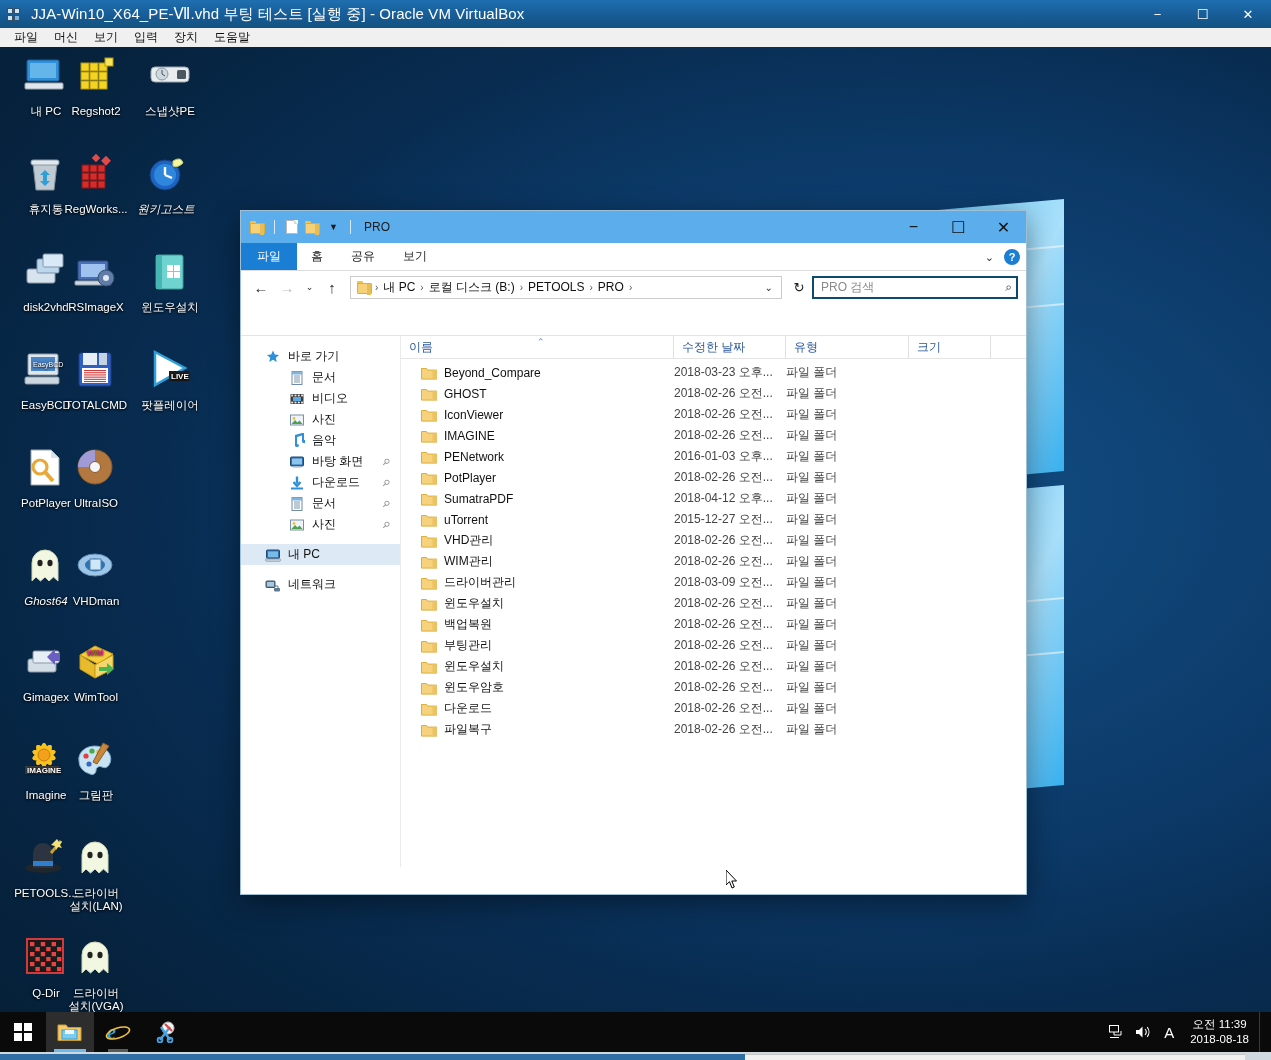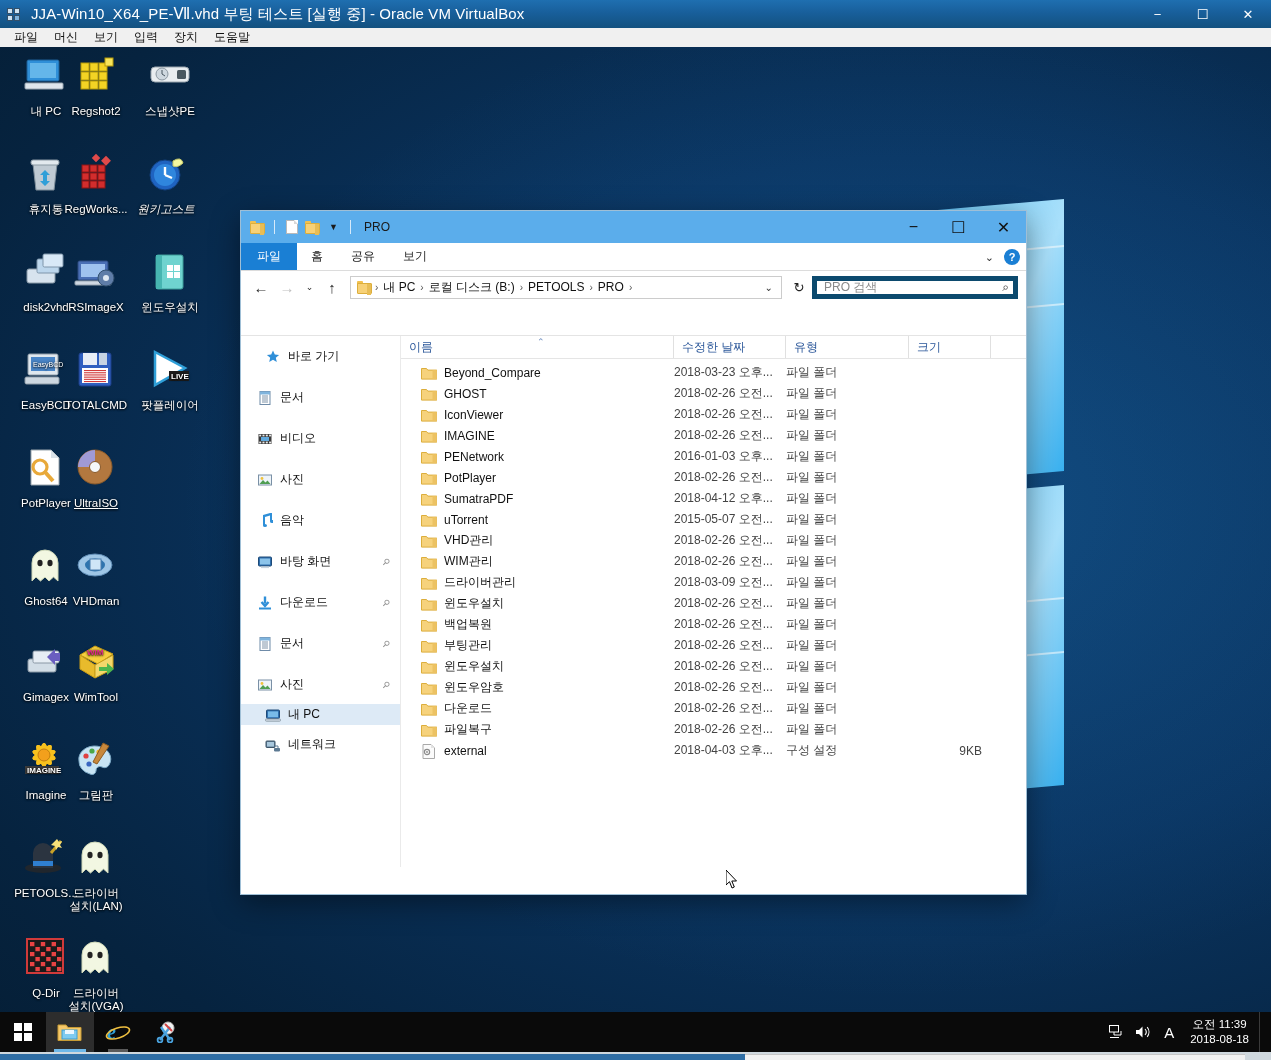--- a/index.html
+++ b/index.html
@@ -105,30 +105,30 @@
              font-size: 15px; color: #2a2a2a; }
   .nav-btn.disabled { color: #c0c0c0; }
   .nav-btn.small { width: 17px; font-size: 9px; }
   #addr-box { flex: 1; height: 23px; border: 1px solid #ccc; background: #fff; display: flex; align-items: center;
               padding: 0 2px 0 5px; margin-left: 4px; margin-right: 4px; position: relative; }
   .crumb { font-size: 12px; color: #111; padding: 0 2px; white-space: nowrap; }
   .crumb-sep { font-size: 10px; color: #555; padding: 0 3px; }
   .addr-caret { margin-left: auto; font-size: 10px; color: #333; padding: 0 6px; }
   .refresh-btn { width: 22px; height: 23px; display: flex; align-items: center; justify-content: center;
                  font-size: 13px; color: #222; }
-  #search-box { width: 206px; height: 23px; border: 5px solid #0c4a6e; background: #fff; display: flex;
+  #search-box { width: 206px; height: 23px; border: 2px solid #0c4a6e; background: #fff; display: flex;
                 align-items: center; padding: 0 4px 0 7px; }
   #search-box .ph { font-size: 12px; color: #8a8a8a; }
   #search-box .mag { margin-left: auto; font-size: 12px; color: #444; }
 
   #exp-body { position: absolute; left: 0; top: 124px; right: 0; bottom: 27px; display: flex; background: #fff;
               border-top: 1px solid #e4e4e4; }
   #navpane { width: 160px; background: #fff; padding-top: 10px; overflow: hidden; border-right: 1px solid #eaeaea;}
   .nav-item { height: 21px; display: flex; align-items: center; padding-left: 24px; font-size: 12px; color: #111; position: relative; }
-  .nav-item.indent { padding-left: 16px; margin-top: 20px; }
+  .nav-item.indent { padding-left: 48px; }
   .nav-item.selected { background: #ddeaf6; }
   .nav-item .ni-ico { width: 16px; height: 16px; margin-right: 7px; flex: none; position: relative; }
   .nav-item .pin { position: absolute; right: 10px; font-size: 10px; color: #8f8f8f; transform: rotate(45deg); }
   .nav-gap { height: 9px; }
 
   #filelist { flex: 1; display: flex; flex-direction: column; background: #fff; }
   #fl-header { height: 23px; display: flex; align-items: stretch; border-bottom: 1px solid #e5e5e5; position: relative; }
   .fl-col { font-size: 12px; color: #2a5699; display: flex; align-items: center; padding-left: 8px;
             border-right: 1px solid #e0e0e0; position: relative; }
   .fl-col.c-name { width: 273px; }
@@ -361,30 +361,30 @@
         </div>
         <div class="dicon" style="left: 0px; top: 398px;">
           <span class="glyph"><svg width="46" height="46" viewBox="0 0 46 46">
               <path d="M8 5 h20 l8 8 v27 h-28z" fill="#fff" stroke="#9aa5ad"></path>
               <path d="M28 5 v8 h8z" fill="#dbe3e9"></path>
               <circle cx="17" cy="22" r="7" fill="none" stroke="#e8a93a" stroke-width="3.2"></circle>
               <path d="M22 27 l8 9" stroke="#e8a93a" stroke-width="4"></path>
             </svg></span>
           <span class="lbl">PotPlayer</span>
         </div>
-        <div class="dicon" style="left: 50px; top: 398px; text-decoration: underline;">
+        <div class="dicon" style="left: 50px; top: 398px;">
           <span class="glyph"><svg width="46" height="46" viewBox="0 0 46 46">
               <circle cx="22" cy="22" r="17" fill="#b3783f"></circle>
               <circle cx="22" cy="22" r="17" fill="none" stroke="#8a5a2a"></circle>
               <path d="M5 22 a17 17 0 0 1 17 -17 l0 17z" fill="#a09ad6"></path>
               <circle cx="22" cy="22" r="5.5" fill="#f4f7fa" stroke="#8a5a2a"></circle>
             </svg></span>
           <span class="lbl">UltraISO</span>
         </div>
-        <div class="dicon" style="left: 0px; top: 496px;">
+        <div class="dicon" style="left: 0px; top: 496px; font-style: italic;">
           <span class="glyph"><svg width="46" height="46" viewBox="0 0 46 46">
               <path d="M9 38 v-18 a13 13 0 0 1 26 0 v18 l-4.5 -4 l-4.5 4 l-4 -4 l-4.5 4 l-4.5 -4z" fill="#f2f7e2" stroke="#cfd8b8"></path>
               <ellipse cx="17" cy="20" rx="2.6" ry="3.2" fill="#222"></ellipse>
               <ellipse cx="27" cy="20" rx="2.6" ry="3.2" fill="#222"></ellipse>
             </svg></span>
           <span class="lbl">Ghost64</span>
         </div>
         <div class="dicon" style="left: 50px; top: 496px;">
           <span class="glyph"><svg width="46" height="46" viewBox="0 0 46 46">
               <ellipse cx="22" cy="22" rx="17" ry="11" fill="#9fc6e6" stroke="#5f8cb5"></ellipse>
@@ -786,21 +786,21 @@
                 <span class="c-size"></span>
               </div>
               <div class="fl-row">
                 <span class="c-name">
                   <span class="row-ico"><svg width="16" height="14" viewBox="0 0 16 14">
                       <path d="M0.5 2.5 h5 l1.3 1.6 h9 v9 h-15.3z" fill="#f6d27c" stroke="#dcae3c"></path>
                       <path d="M11.5 4.1 h4.3 v9 h-4.3z" fill="#ecc263"></path>
                     </svg></span>
                   <span>uTorrent</span>
                 </span>
-                <span class="c-date">2015-05-07 오전...</span>
+                <span class="c-date">2015-12-27 오전...</span>
                 <span class="c-type">파일 폴더</span>
                 <span class="c-size"></span>
               </div>
               <div class="fl-row">
                 <span class="c-name">
                   <span class="row-ico"><svg width="16" height="14" viewBox="0 0 16 14">
                       <path d="M0.5 2.5 h5 l1.3 1.6 h9 v9 h-15.3z" fill="#f6d27c" stroke="#dcae3c"></path>
                       <path d="M11.5 4.1 h4.3 v9 h-4.3z" fill="#ecc263"></path>
                     </svg></span>
                   <span>VHD관리</span>
@@ -909,34 +909,20 @@
                 <span class="c-name">
                   <span class="row-ico"><svg width="16" height="14" viewBox="0 0 16 14">
                       <path d="M0.5 2.5 h5 l1.3 1.6 h9 v9 h-15.3z" fill="#f6d27c" stroke="#dcae3c"></path>
                       <path d="M11.5 4.1 h4.3 v9 h-4.3z" fill="#ecc263"></path>
                     </svg></span>
                   <span>파일복구</span>
                 </span>
                 <span class="c-date">2018-02-26 오전...</span>
                 <span class="c-type">파일 폴더</span>
                 <span class="c-size"></span>
-              </div>
-              <div class="fl-row">
-                <span class="c-name">
-                  <span class="row-ico"><svg width="16" height="15" viewBox="0 0 16 15">
-                      <path d="M2 0.5 h8 l3.5 3.5 v10.5 h-11.5z" fill="#fbfbfb" stroke="#a9a9a9"></path>
-                      <path d="M10 0.5 v3.5 h3.5z" fill="#e3e3e3"></path>
-                      <circle cx="6" cy="8" r="2.6" fill="none" stroke="#8a8a8a" stroke-width="1.2"></circle>
-                      <circle cx="6" cy="8" r="0.9" fill="#8a8a8a"></circle>
-                    </svg></span>
-                  <span>external</span>
-                </span>
-                <span class="c-date">2018-04-03 오후...</span>
-                <span class="c-type">구성 설정</span>
-                <span class="c-size">9KB</span>
               </div>
             </div>
         </div>
       </div>
 
     </div>
 
     <svg id="cursor" viewBox="0 0 12 19">
       <polygon points="0,0 0,15 3.5,11.7 6,18 8.3,17 5.8,11 10.5,11" fill="#fff" stroke="#000" stroke-width="1"></polygon>
     </svg>

